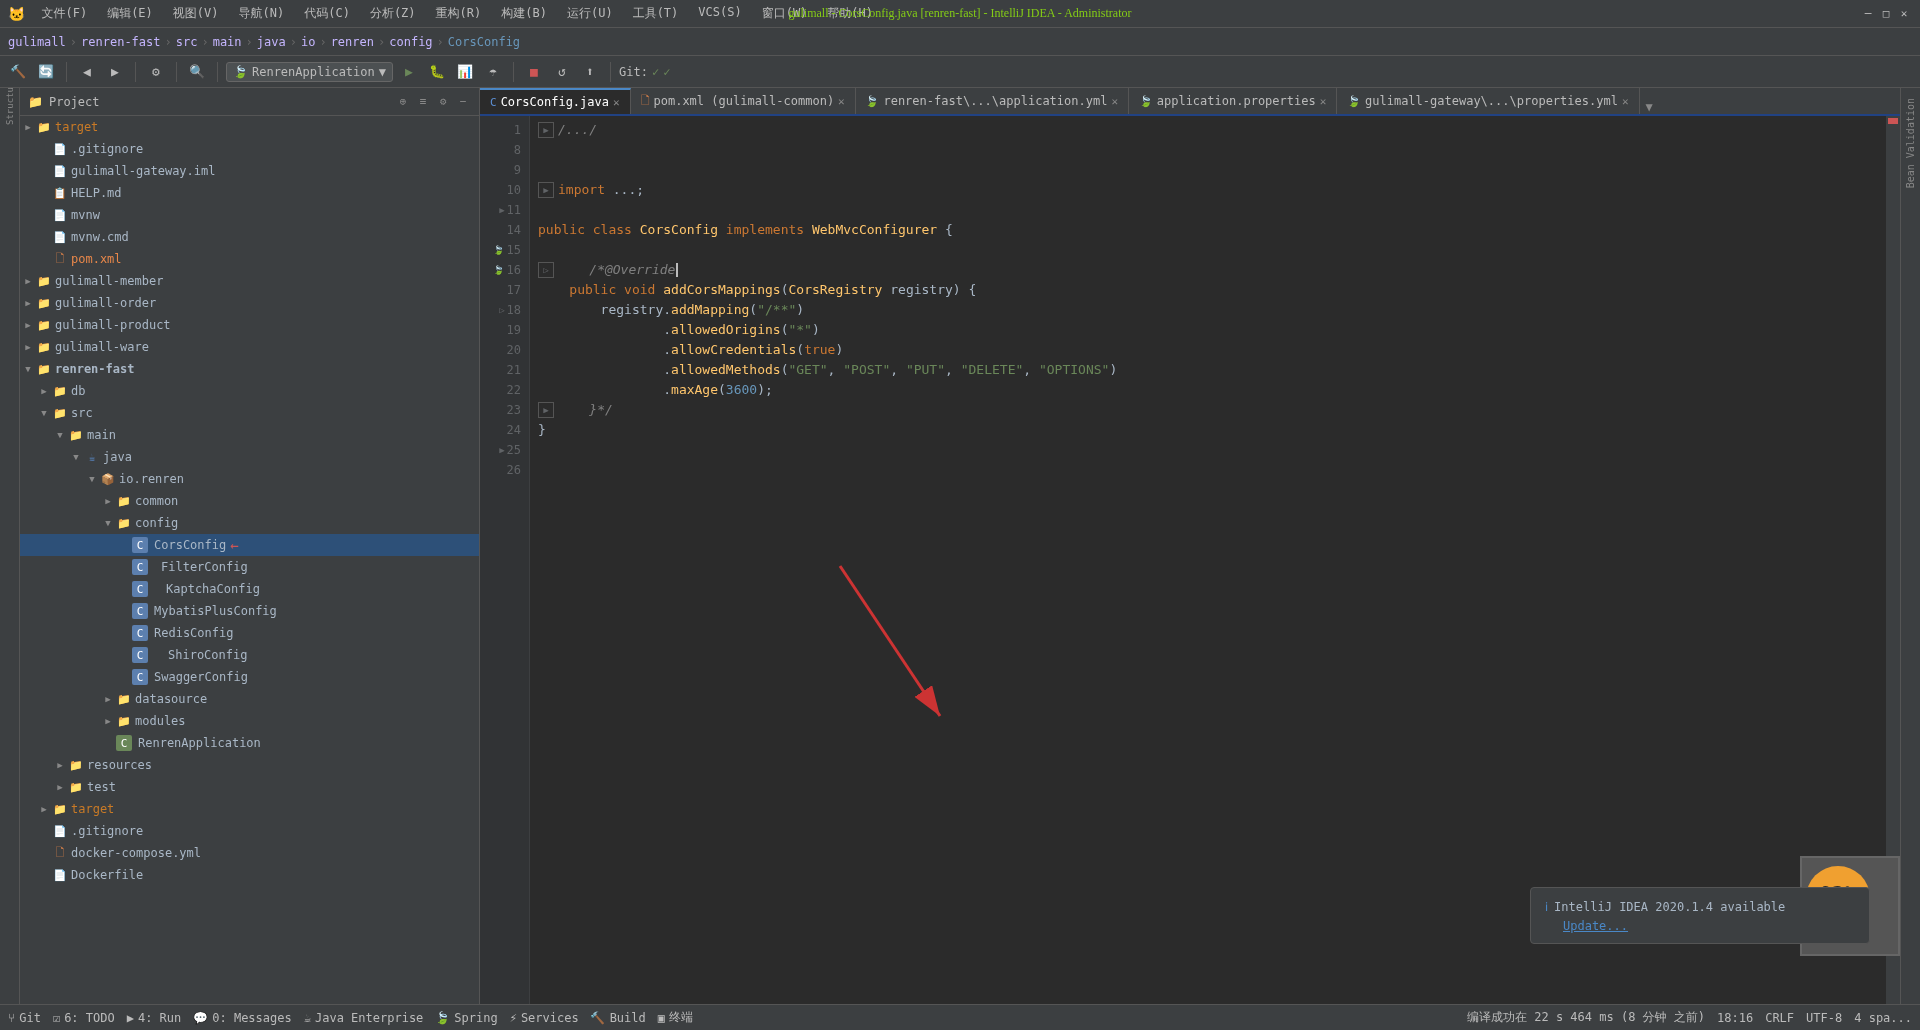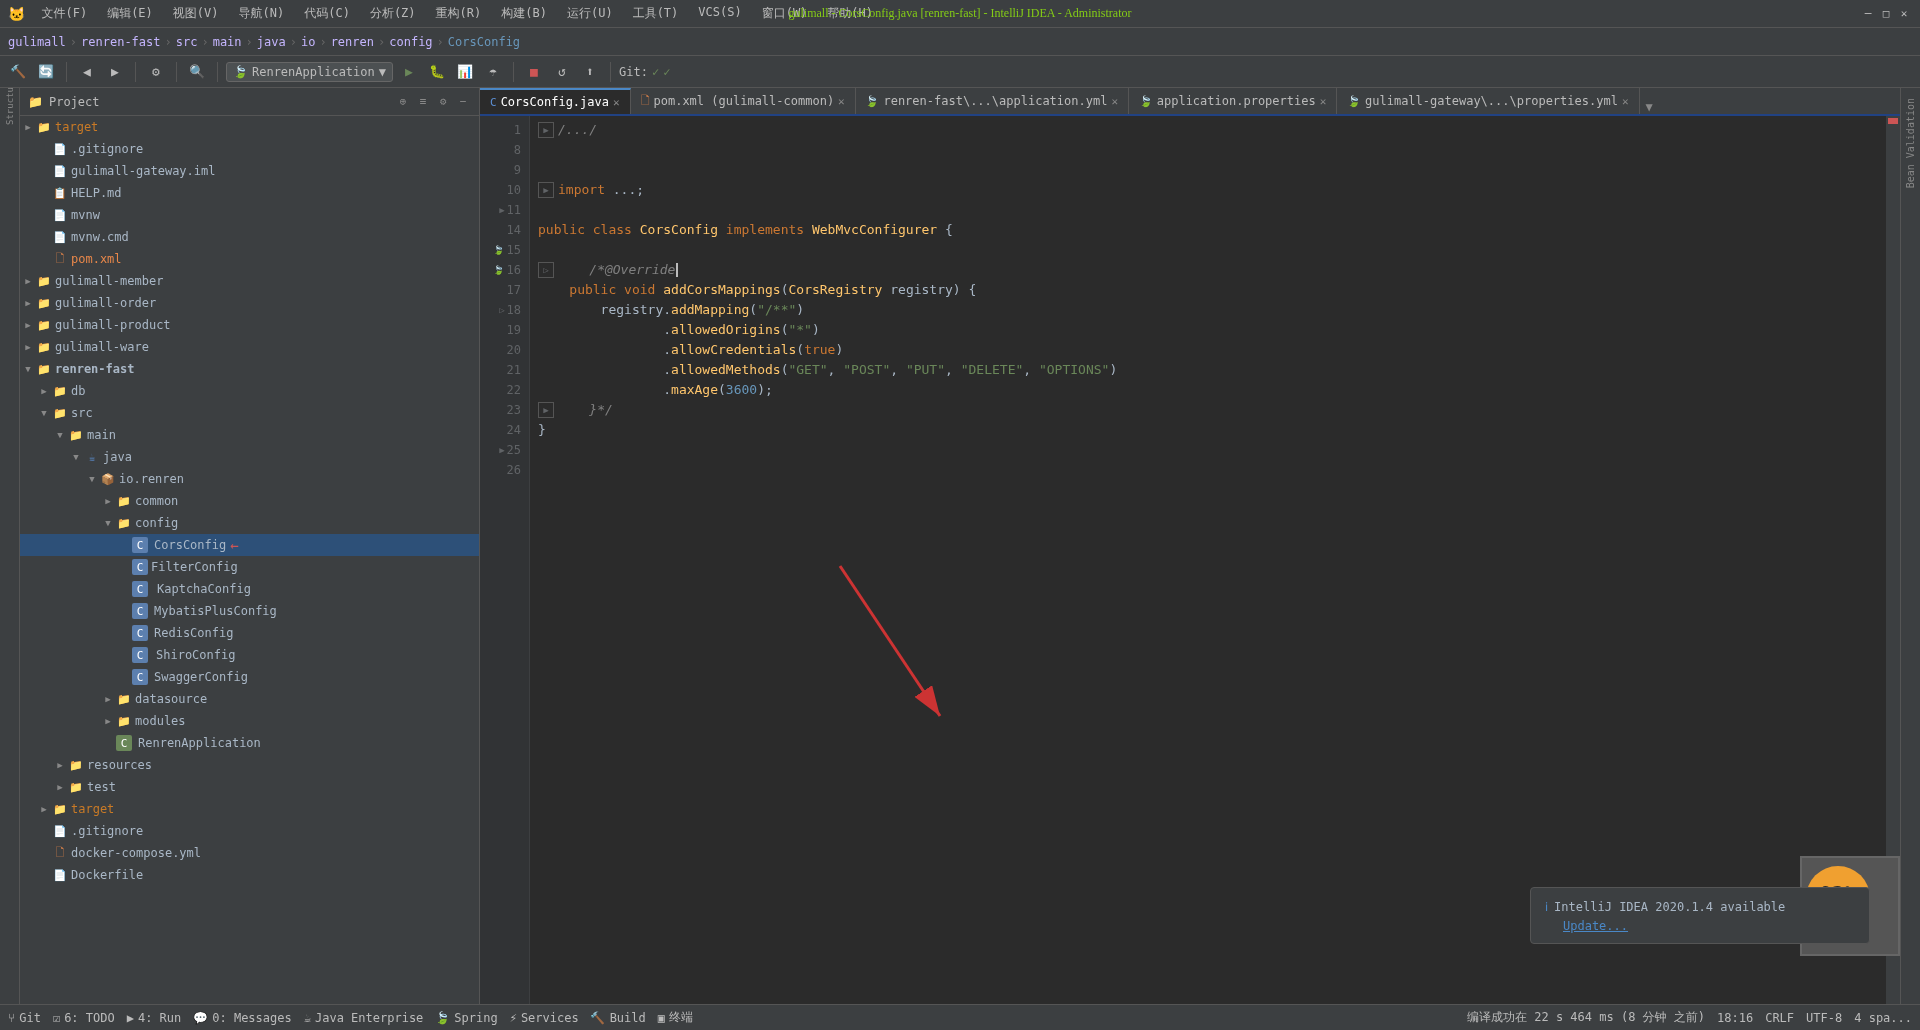--- a/index.html
+++ b/index.html
@@ -676,49 +676,49 @@
         <div class="tree-arrow"></div>
         <div class="tree-icon" style="color:#6897bb; font-size:11px; width:16px; height:16px; background:#5c7fae; color:white; border-radius:2px; display:flex;align-items:center;justify-content:center;">C</div>
         <span style="margin-left:3px; color:#a9b7c6;">CorsConfig</span>
         <span class="red-arrow">←</span>
       </div>
 
       <div class="tree-item">
         <div style="width:96px"></div>
         <div class="tree-arrow"></div>
         <div class="tree-icon" style="color:#6897bb; font-size:11px; width:16px; height:16px; background:#5c7fae; color:white; border-radius:2px; display:flex;align-items:center;justify-content:center;">C</div>
-        <span style="margin-left:0;text-align:center;">FilterConfig</span>
+        <span style="margin-left:10px;text-align:center;">FilterConfig</span>
       </div>
 
       <div class="tree-item">
         <div style="width:96px"></div>
         <div class="tree-arrow"></div>
         <div class="tree-icon" style="font-size:11px; width:16px; height:16px; background:#5c7fae; color:white; border-radius:2px; display:flex;align-items:center;justify-content:center;">C</div>
-        <span style="margin-left:6px;">KaptchaConfig</span>
+        <span style="margin-left:15px;">KaptchaConfig</span>
       </div>
 
       <div class="tree-item">
         <div style="width:96px"></div>
         <div class="tree-arrow"></div>
         <div class="tree-icon" style="font-size:11px; width:16px; height:16px; background:#5c7fae; color:white; border-radius:2px; display:flex;align-items:center;justify-content:center;">C</div>
         <span style="margin-left:3px;">MybatisPlusConfig</span>
       </div>
 
       <div class="tree-item">
         <div style="width:96px"></div>
         <div class="tree-arrow"></div>
         <div class="tree-icon" style="font-size:11px; width:16px; height:16px; background:#5c7fae; color:white; border-radius:2px; display:flex;align-items:center;justify-content:center;">C</div>
         <span style="margin-left:3px;">RedisConfig</span>
       </div>
 
       <div class="tree-item">
         <div style="width:96px"></div>
         <div class="tree-arrow"></div>
         <div class="tree-icon" style="font-size:11px; width:16px; height:16px; background:#5c7fae; color:white; border-radius:2px; display:flex;align-items:center;justify-content:center;">C</div>
-        <span style="margin-left:5px;text-align:right;">ShiroConfig</span>
+        <span style="margin-left:17px;text-align:right;">ShiroConfig</span>
       </div>
 
       <div class="tree-item">
         <div style="width:96px"></div>
         <div class="tree-arrow"></div>
         <div class="tree-icon" style="font-size:11px; width:16px; height:16px; background:#5c7fae; color:white; border-radius:2px; display:flex;align-items:center;justify-content:center;">C</div>
         <span style="margin-left:3px;">SwaggerConfig</span>
       </div>
 
       <div class="tree-item">

